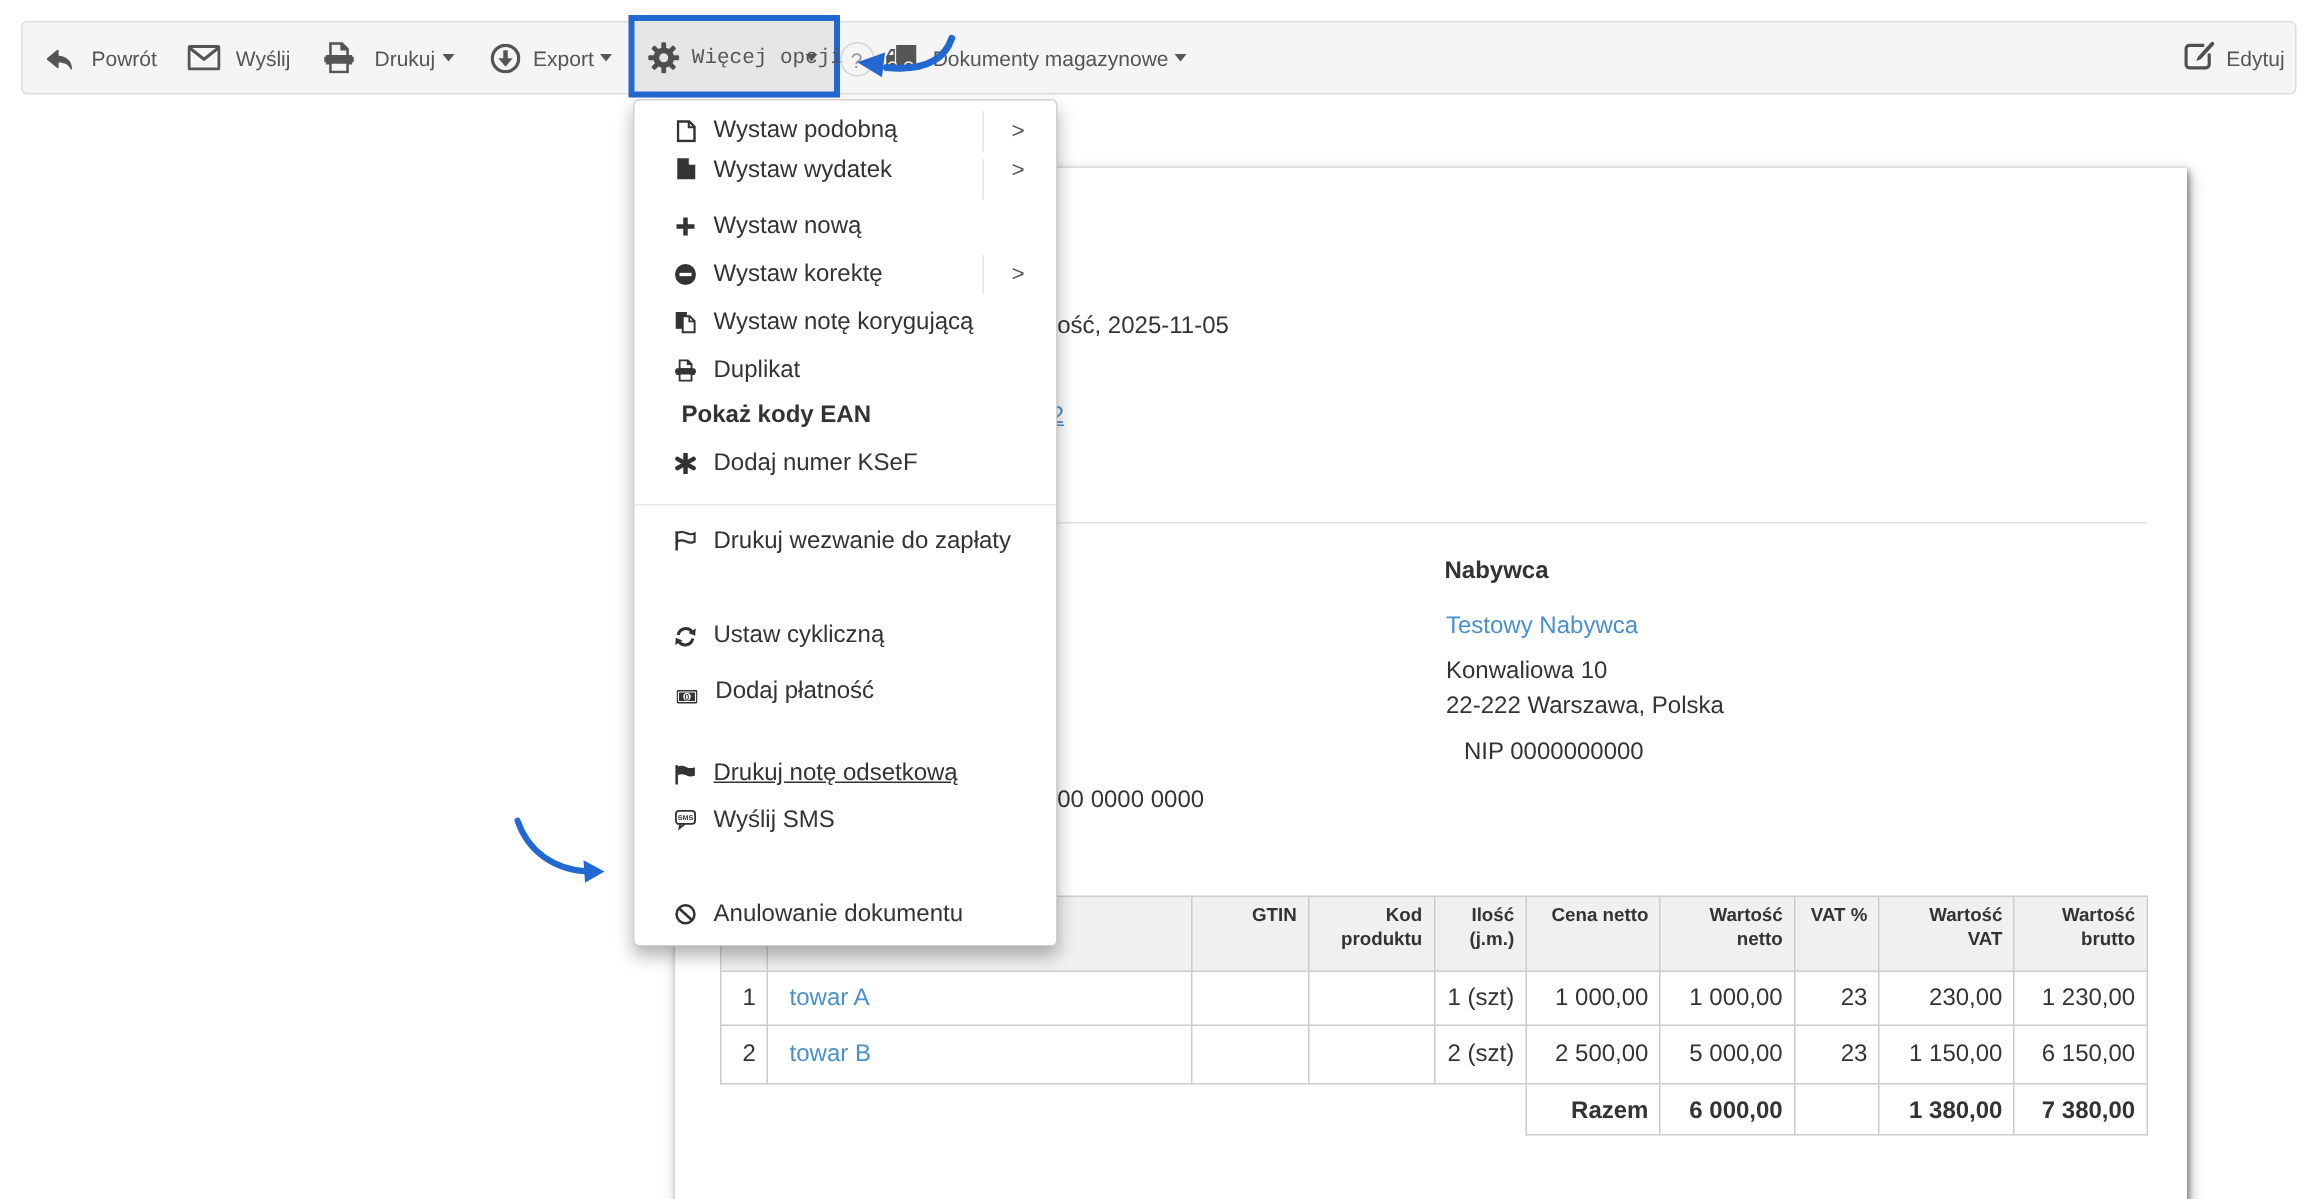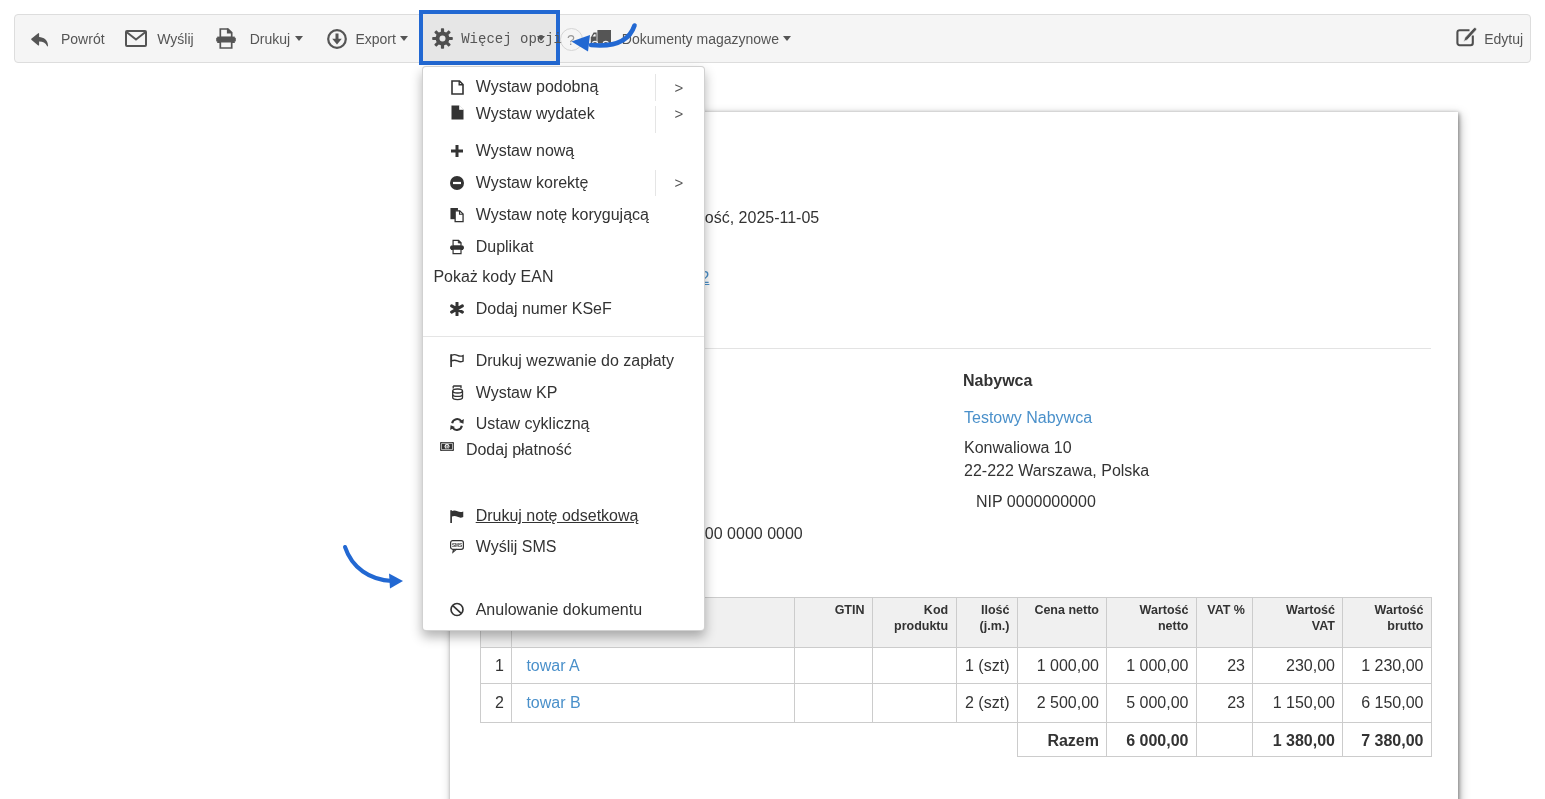--- a/index.html
+++ b/index.html
@@ -237,68 +237,55 @@
           <path d="M8.9 0.6 V3.7 H12" fill="#333" stroke="#333" stroke-width="0.9"></path>
           <path d="M0.9 6.4 H14.1 V11.2 H0.9Z" fill="#333"></path>
           <rect x="0.1" y="7.3" width="1.7" height="2.7" fill="#333"></rect>
           <rect x="13.2" y="7.3" width="1.7" height="2.7" fill="#333"></rect>
           <path d="M3.3 10.2 H11.8 V15.2 H3.3Z" fill="#fff" stroke="#333" stroke-width="1.3"></path>
         </svg>
       </span>
       <span style="width:11.5px;"></span>
       <span>Duplikat</span>
     </div>
-    <div style="position: absolute; left: 1px; right: 1px; height: 28.6px; display: flex; align-items: center; padding-left: 10px; top: 197.3px;">
+    <div style="position: absolute; left: 1px; right: 1px; height: 28.6px; display: flex; align-items: center; padding-left: 31px; top: 197.3px; font-weight: bold;">
       <span>Pokaż kody EAN</span>
     </div>
     <div style="position: absolute; left: 1px; right: 1px; height: 28.6px; display: flex; align-items: center; padding-left: 26.8px; top: 229.2px;">
       <span style="width:14px;display:inline-flex;justify-content:center;">
         <svg width="14" height="14" viewBox="0 0 14 14">
           <path d="M7 0.8 V13.2 M1.6 3.9 L12.4 10.1 M1.6 10.1 L12.4 3.9" stroke="#333" stroke-width="3" stroke-linecap="round"></path>
         </svg>
       </span>
       <span style="width:11.5px;"></span>
       <span>Dodaj numer KSeF</span>
     </div>
     <div style="position: absolute; left: 1px; right: 1px; height: 28.6px; display: flex; align-items: center; padding-left: 26.8px; top: 280.8px;">
       <span style="width:14px;display:inline-flex;justify-content:center;">
         <svg width="15" height="15" viewBox="0 0 15 15">
           <path d="M1.2 0.8 V14.5" stroke="#333" stroke-width="1.8"></path>
           <path d="M1.5 2 C4 0.8 6 1 8 2 C10 3 12 3.2 14 2.2 V8.2 C12 9.2 10 9 8 8 C6 7 4 6.8 1.5 8Z" fill="none" stroke="#333" stroke-width="1.5"></path>
         </svg>
       </span>
       <span style="width:11.5px;"></span>
       <span>Drukuj wezwanie do zapłaty</span>
-    </div>
-    <div style="position: absolute; left: 1px; right: 1px; height: 28.6px; display: flex; align-items: center; padding-left: 26.8px; top: 312.8px;">
-      <span style="width:14px;display:inline-flex;justify-content:center;">
-        <svg width="14" height="16" viewBox="0 0 14 16">
-          <path d="M3.2 1 H11 V3.2" fill="none" stroke="#333" stroke-width="1.3"></path>
-          <path d="M3.2 1 V3.6" stroke="#333" stroke-width="1.3"></path>
-          <ellipse cx="7.6" cy="6" rx="4.9" ry="2" fill="none" stroke="#333" stroke-width="1.3"></ellipse>
-          <path d="M2.7 6 V12.6 c0 1.1 2.2 2 4.9 2 s4.9 -0.9 4.9 -2 V6" fill="none" stroke="#333" stroke-width="1.3"></path>
-          <path d="M2.7 9.4 c0 1.1 2.2 2 4.9 2 s4.9 -0.9 4.9 -2" fill="none" stroke="#333" stroke-width="1.3"></path>
-        </svg>
-      </span>
-      <span style="width:11.5px;"></span>
-      <span>Wystaw KP</span>
     </div>
     <div style="position: absolute; left: 1px; right: 1px; height: 28.6px; display: flex; align-items: center; padding-left: 26.8px; top: 344.7px;">
       <span style="width:14px;display:inline-flex;justify-content:center;">
         <svg width="15" height="15" viewBox="0 0 15 15">
           <path d="M2.3 6.2 A5.5 5.5 0 0 1 12.2 4.0" fill="none" stroke="#333" stroke-width="2.2"></path>
           <path d="M14.8 1.6 L14.4 6.8 L9.6 4.8 Z" fill="#333"></path>
           <path d="M12.7 8.8 A5.5 5.5 0 0 1 2.8 11.0" fill="none" stroke="#333" stroke-width="2.2"></path>
           <path d="M0.2 13.4 L0.6 8.2 L5.4 10.2 Z" fill="#333"></path>
         </svg>
       </span>
       <span style="width:11.5px;"></span>
       <span>Ustaw cykliczną</span>
     </div>
-    <div style="position: absolute; left: 1px; right: 1px; height: 28.6px; display: flex; align-items: flex-start; padding-left: 17px; top: 375.5px;">
+    <div style="position: absolute; left: 1px; right: 1px; height: 28.6px; display: flex; align-items: flex-end; padding-left: 28px; top: 375.5px;">
       <span style="width:14px;display:inline-flex;justify-content:center;">
         <svg width="17" height="11" viewBox="0 0 17 11">
           <rect x="0" y="0" width="17" height="11" rx="1.2" fill="#333"></rect>
           <rect x="1.6" y="1.6" width="13.8" height="7.8" rx="0.6" fill="none" stroke="#fff" stroke-width="0.9"></rect>
           <circle cx="8.5" cy="5.5" r="3" fill="#fff"></circle>
           <text x="8.5" y="8" font-size="7" font-weight="bold" fill="#333" text-anchor="middle" font-family="Liberation Sans">0</text>
         </svg>
       </span>
       <span style="width:11.5px;"></span>
       <span>Dodaj płatność</span>

